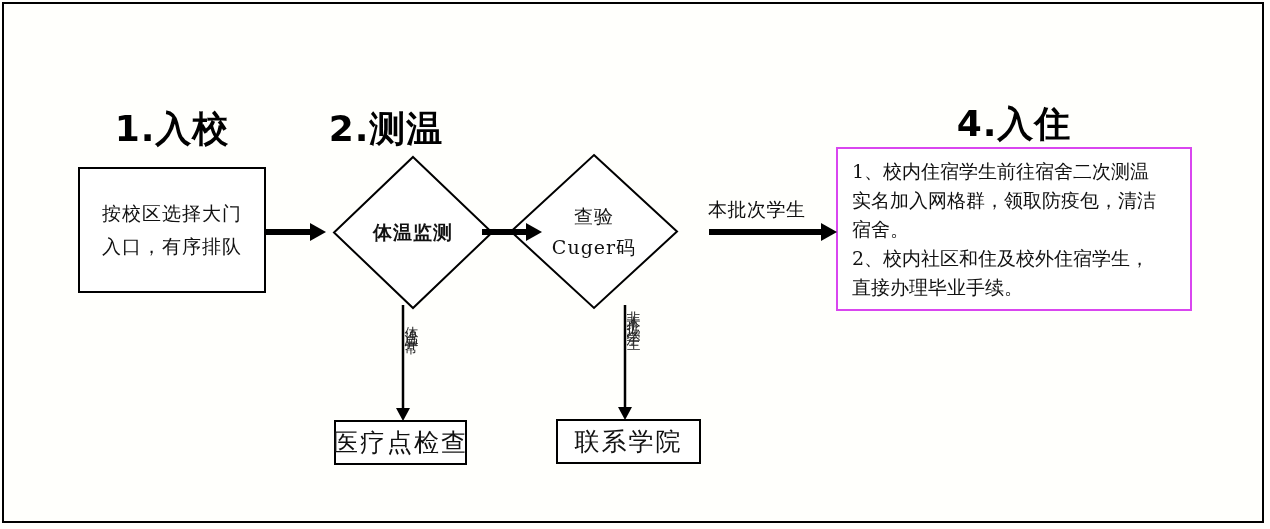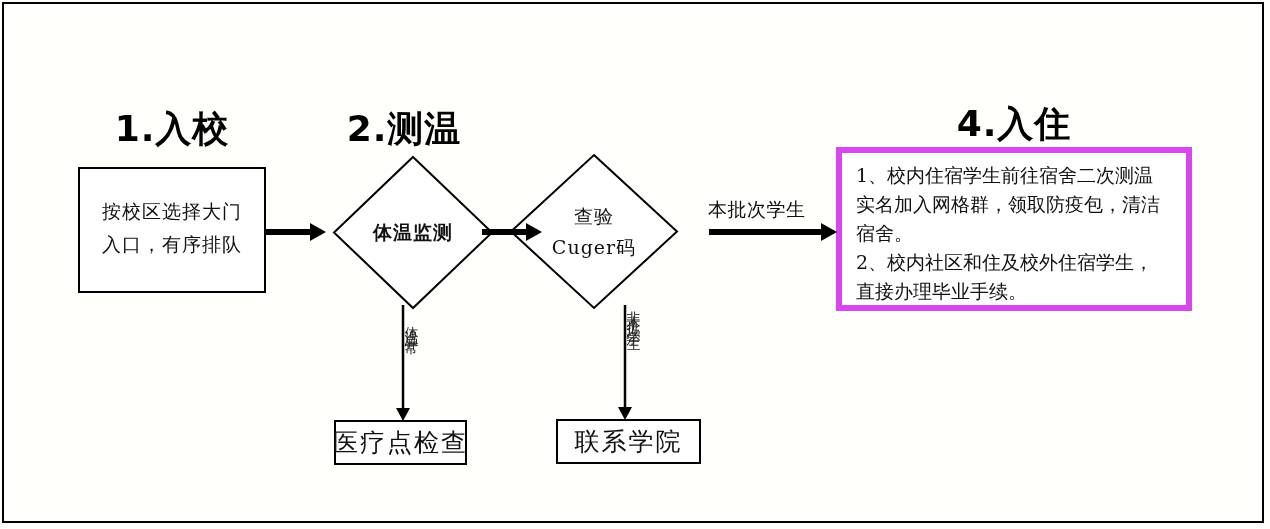--- a/index.html
+++ b/index.html
@@ -38,21 +38,21 @@
     position: absolute;
     box-sizing: border-box;
     border: 2px solid #000000;
     background: #ffffff;
     display: flex;
     align-items: center;
     justify-content: center;
     flex-direction: column;
   }
   .proc-text {
-    font-family: Liberation Mono, monospace;
+    font-family: Liberation Serif, serif;
     font-size: 19px;
     color: #111111;
     line-height: 1.75;
     text-align: center;
     white-space: pre-line;
     letter-spacing: 1px;
   }
   .term-box {
     position: absolute;
     box-sizing: border-box;
@@ -65,21 +65,21 @@
   .term-text {
     font-family: "DejaVu Serif", "Liberation Serif", serif;
     font-size: 25px;
     color: #111111;
     letter-spacing: 2px;
     white-space: nowrap;
   }
   .info-box {
     position: absolute;
     box-sizing: border-box;
-    border: 6px solid #d946ef;
+    border: 2px solid #d946ef;
     background: #ffffff;
     padding: 8px 12px 8px 14px;
   }
   .info-text {
     font-family: "DejaVu Serif", "Liberation Serif", serif;
     font-size: 19px;
     color: #111111;
     line-height: 1.52;
     white-space: pre-line;
     letter-spacing: 0px;
@@ -136,21 +136,21 @@
   }
 </style>
 </head>
 <body>
 
 <div id="page">
 
   <div id="outer-border"></div>
 
   <div class="stage-title" style="left:78px; top:105px; width:188px;">1.入校</div>
-  <div class="stage-title" style="left:310px; top:105px; width:188px;">2.测温</div>
+  <div class="stage-title" style="left:292px; top:105px; width:188px;">2.测温</div>
   <div class="stage-title" style="left:920px; top:100px; width:188px;">4.入住</div>
 
   <div class="proc-box" style="left:78px; top:167px; width:188px; height:126px;">
     <div class="proc-text">按校区选择大门
 入口，有序排队</div>
   </div>
 
   <div class="diamond-wrap" style="left:332px; top:155px; width:162px; height:155px;font-weight:bold;">
     <svg width="162" height="155" viewBox="0 0 162 155">
       <polygon points="81,2 160,77.5 81,153 2,77.5" fill="#ffffff" stroke="#000000" stroke-width="2"></polygon>

